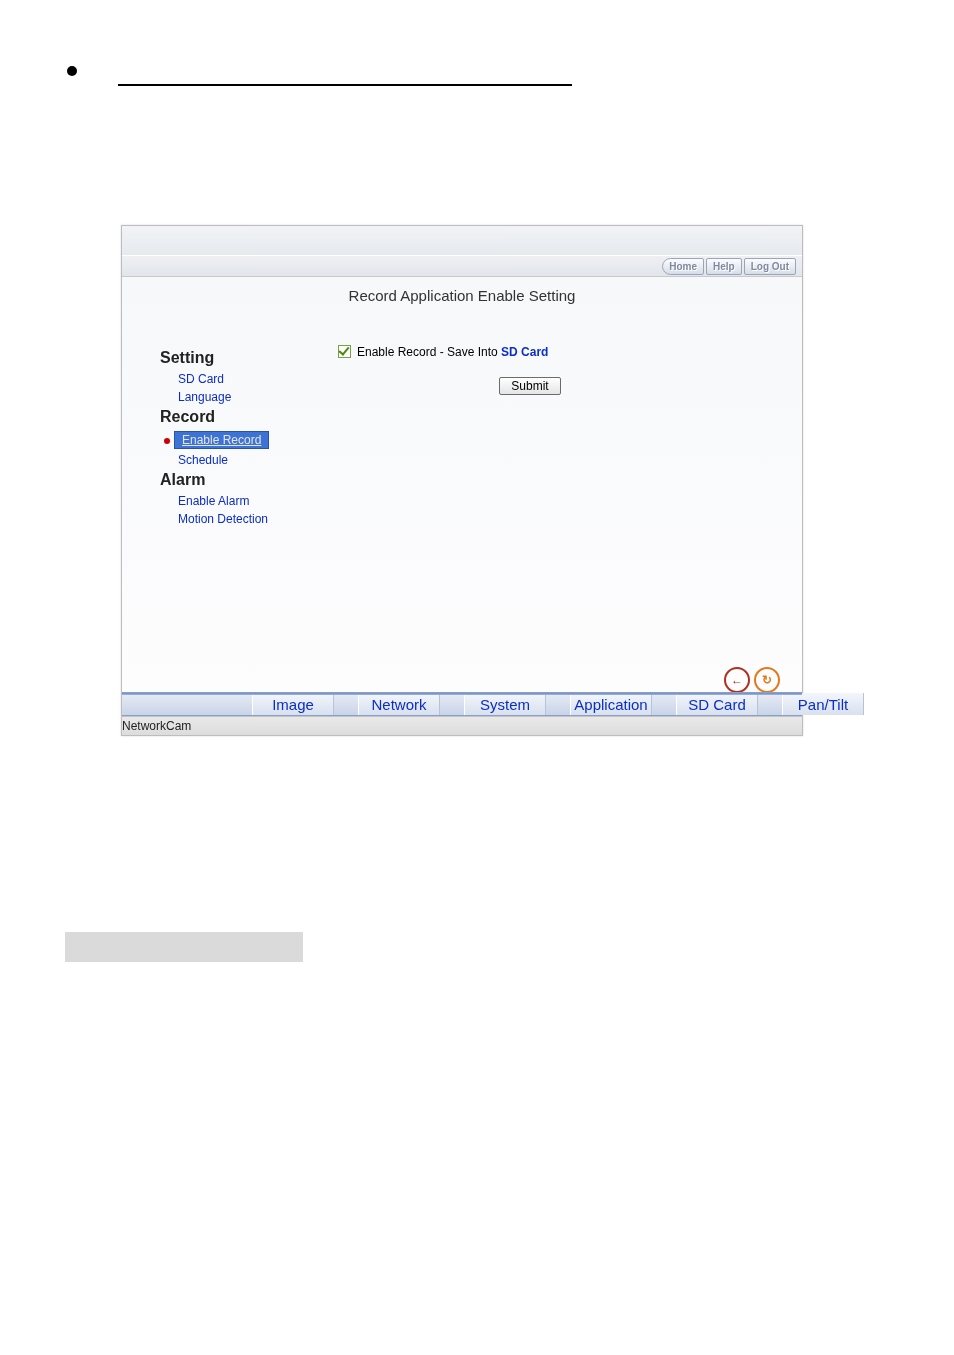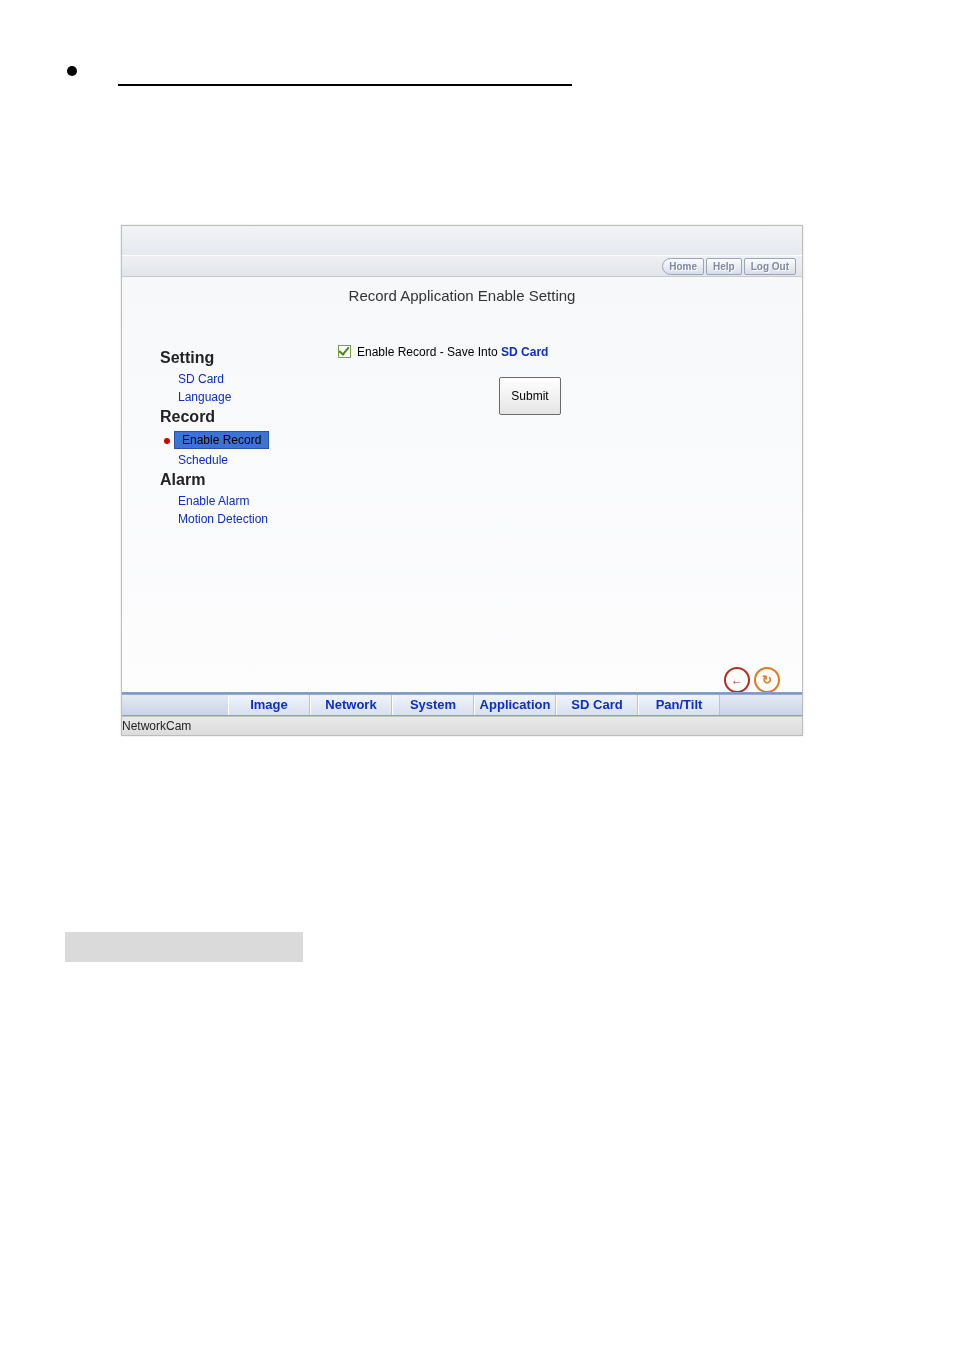--- a/index.html
+++ b/index.html
@@ -128,23 +128,24 @@
     border-radius: 50%;
     margin-right: 4px;
     vertical-align: middle;
   }
   .sb-item.active {
     padding-left: 4px;
   }
   .sb-item.active .label {
     display: inline-block;
     background: #3e73d6;
-    color: #000000;
+    color: #e5e5e5;
     padding: 1px 7px;
     border: 1px solid #2a52a8;
+    text-decoration: underline;
   }
   .main-panel {
     flex: 1;
     padding-top: 2px;
   }
   .checkbox-row {
     display: flex;
     align-items: flex-start;
     gap: 6px;
     margin-bottom: 18px;
@@ -175,21 +176,21 @@
     cursor: pointer;
   }
   .submit-row {
     text-align: center;
     padding-right: 80px;
   }
   .submit-btn {
     display: inline-block;
     border: 1px solid #6b6b6b;
     background: linear-gradient(#ffffff, #e5e5e5);
-    padding: 11px 11px;
+    padding: 1px 11px;
     font-size: 12px;
     border-radius: 2px;
     cursor: pointer;
   }
   .bottom-icons {
     position: absolute;
     right: 22px;
     bottom: 42px;
     display: flex;
     gap: 4px;
@@ -230,25 +231,26 @@
     height: 2px;
     background: linear-gradient(#6a88c2, #a6b9dd);
   }
   .tab {
     flex: 0 0 80px;
     border-right: 1px solid #b5c3dc;
     border-left: 1px solid #fff;
     display: flex;
     align-items: center;
     justify-content: center;
-    font-size: 13px;
-    font-weight: bold;
+    font-size: 15px;
+    font-weight: normal;
     color: #0a2ec7;
     cursor: pointer;
     background: linear-gradient(#f3f6fb, #d8e0ef);
+    margin-left: 24px;
   }
   .footer-bar {
     height: 18px;
     background: linear-gradient(#e9e9e9, #dcdcdc);
     border-top: 1px solid #c3c3c3;
     display: flex;
     align-items: center;
     padding-right: 6px;
     font-size: 12px;
     color: #222;

